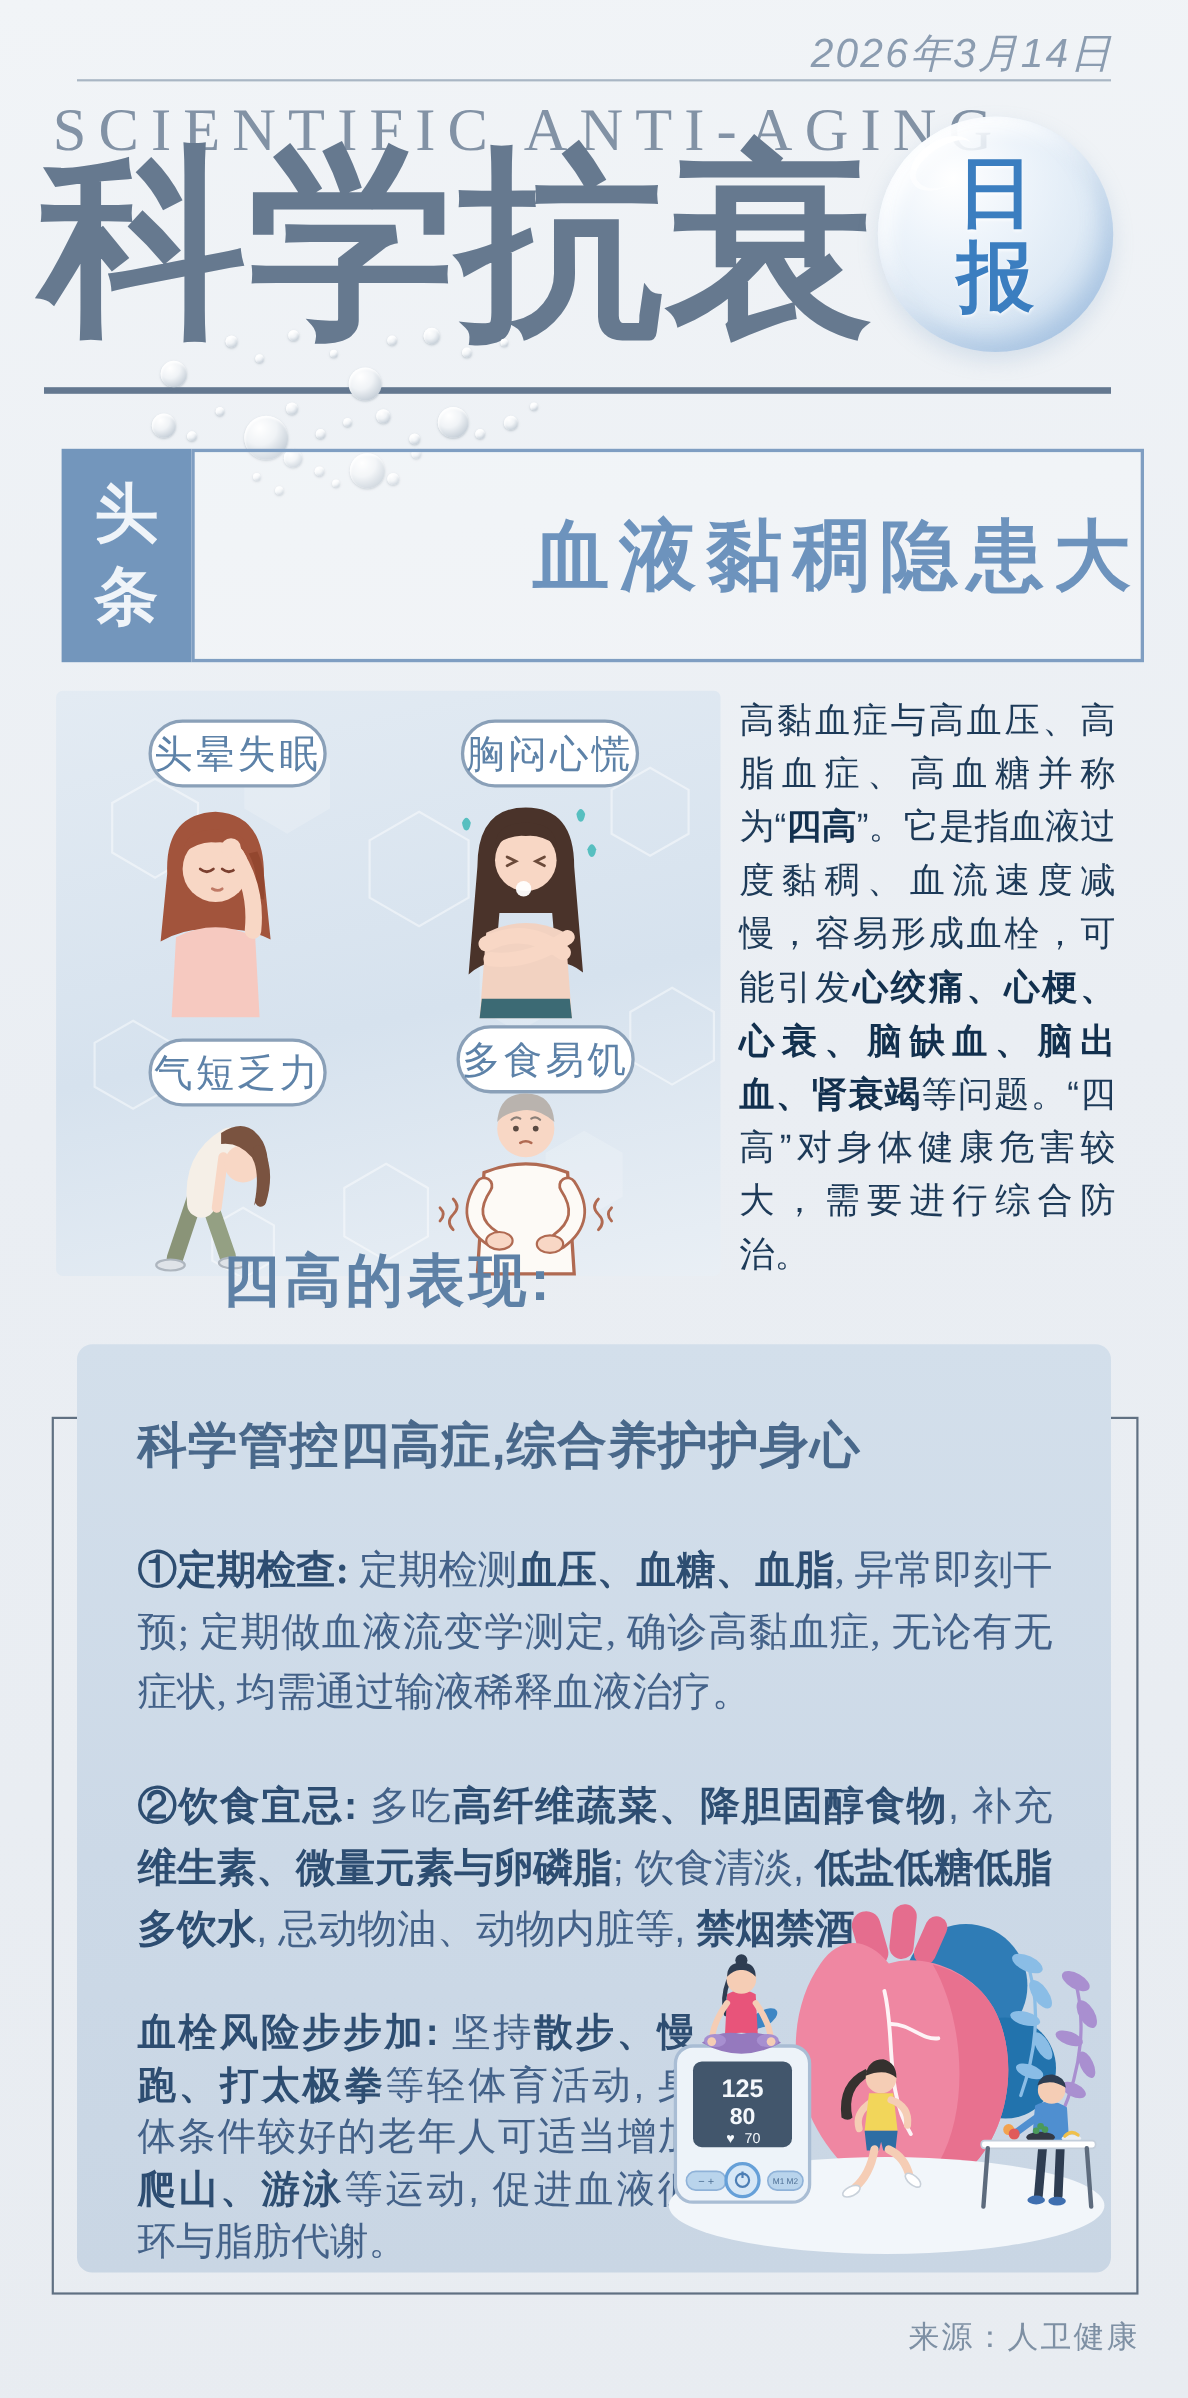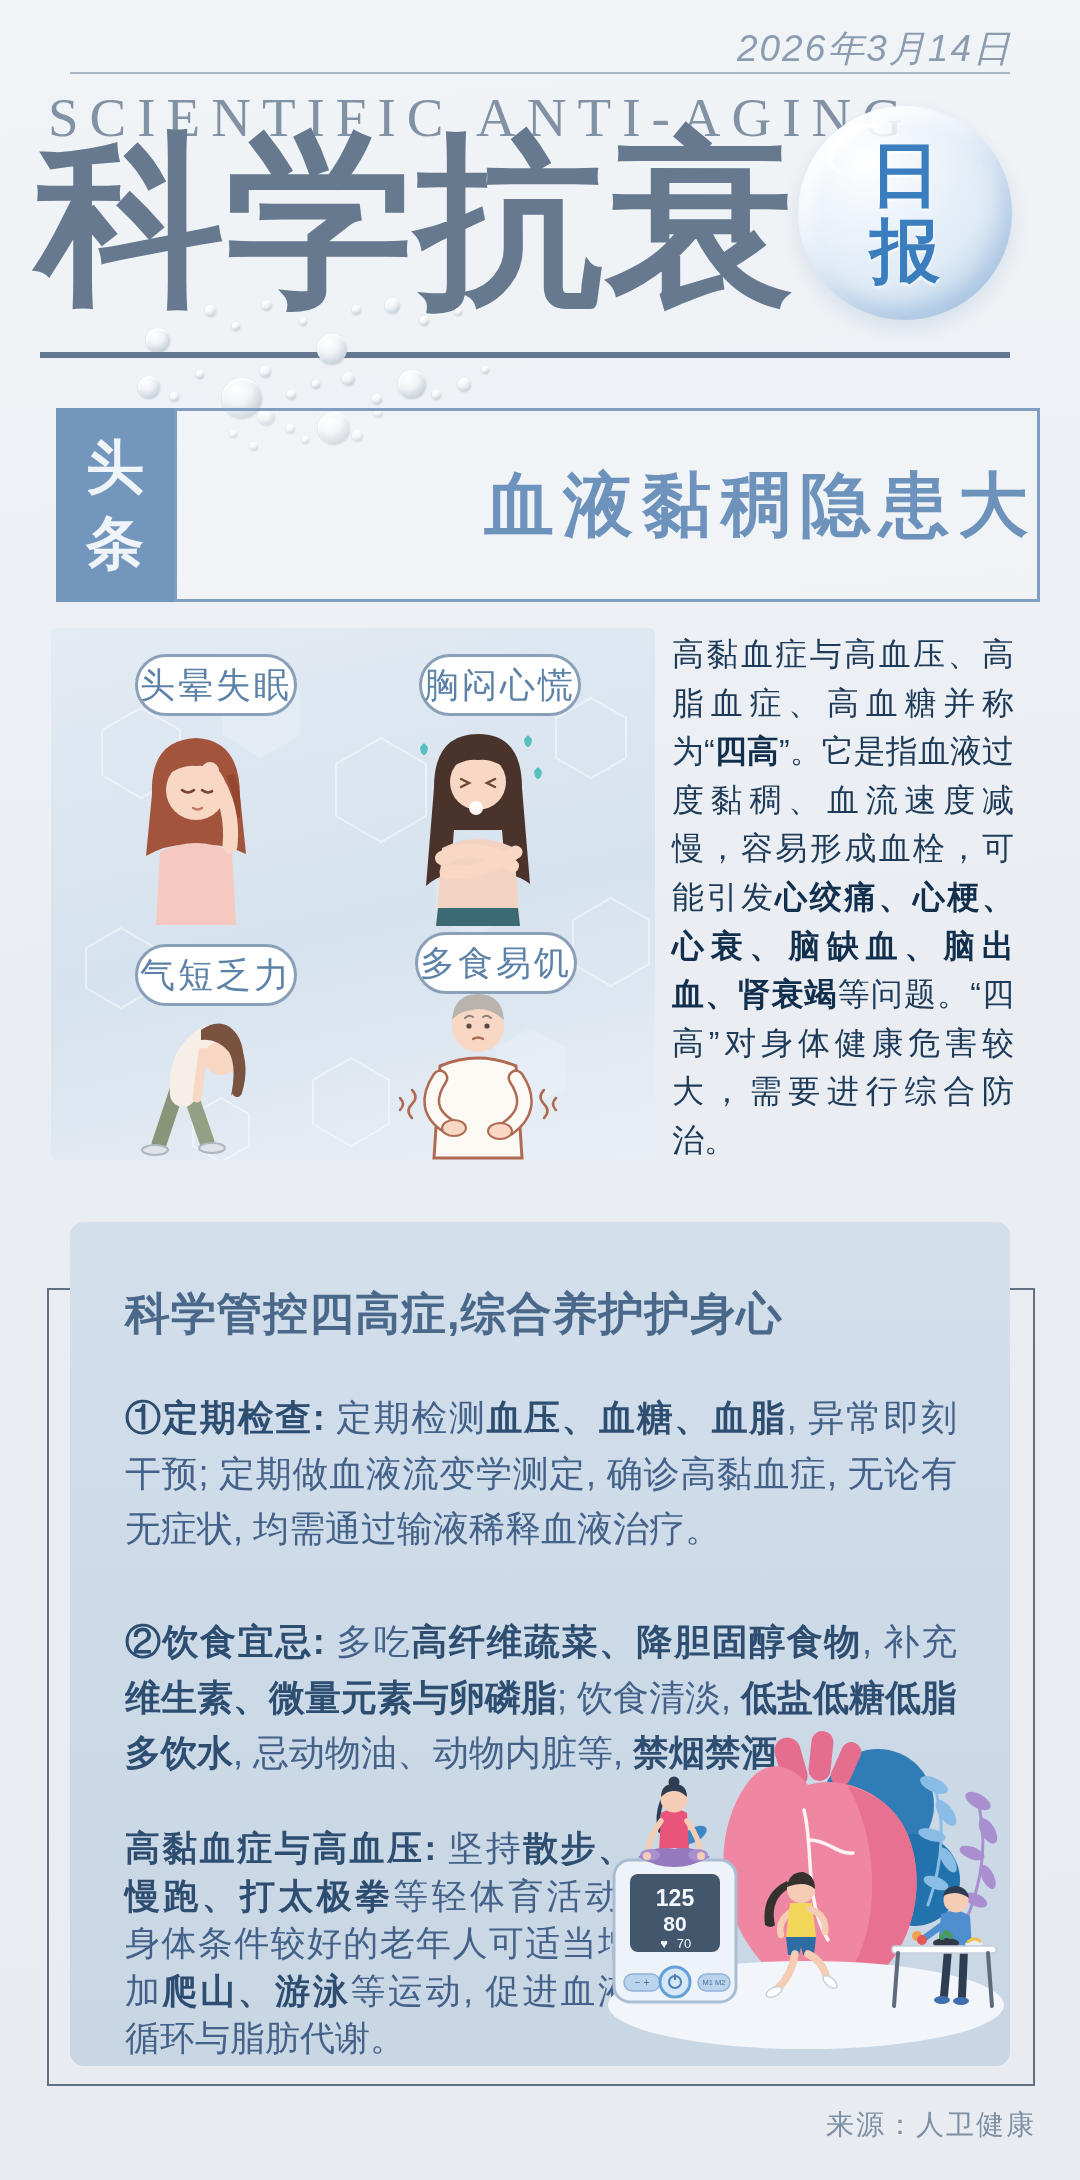--- a/index.html
+++ b/index.html
@@ -58,21 +58,21 @@
 
   
   .frame{left:47px;top:1288px;width:984px;height:794px;border:2px solid #607082;}
   .care-box{left:70px;top:1222px;width:940px;height:844px;border-radius:14px;
     background:linear-gradient(180deg,#d3dfeb 0%,#ccd9e7 55%,#c9d6e4 100%);}
   .care-title{position:absolute;left:55px;top:62px;font-size:45px;font-weight:800;
     letter-spacing:1px;color:#49688a;}
   .care-item{position:absolute;left:55px;font-size:36px;line-height:55.5px;color:#446289;
     text-align:justify;}
   .care-item b{font-weight:800;color:#2d4d71;}
-  .item-1{top:168px;width:832px;}
+  .item-1{top:178px;width:832px;font-family:Liberation Serif, serif;}
   .item-2{top:392px;width:832px;}
   .item-3{top:602px;width:508px;font-size:35px;line-height:47.5px;}
   .big-illo{position:absolute;left:526px;top:423px;}
 
   .footer{top:2106px;right:44px;font-size:28px;letter-spacing:2px;color:#7e90a4;}
 </style>
 </head>
 <body>
 
 <div class="page">
@@ -221,30 +221,31 @@
         <g stroke="#b06a52" stroke-width="2.5" fill="none" stroke-linecap="round">
           <path d="M-66 98 q7 7 0 14 q-7 7 0 14"></path>
           <path d="M-78 106 q6 6 0 12"></path>
           <path d="M66 98 q-7 7 0 14 q7 7 0 14"></path>
           <path d="M78 106 q-6 6 0 12"></path>
         </g>
       </g>
     </svg>
   </div>
 
+  <div class="abs caption">四高的表现:</div>
 
   <div class="abs intro rich"><span>高黏血症与高血压、高脂血症、高血糖并称为“</span><b>四高</b><span>”。它是指血液过度黏稠、血流速度减慢，容易形成血栓，可能引发</span><b>心绞痛、心梗、心衰、脑缺血、脑出血、肾衰竭</b><span>等问题。“四高”对身体健康危害较大，需要进行综合防治。</span></div>
 
   <div class="abs frame"></div>
 
   <div class="abs care-box">
     <div class="care-title">科学管控四高症,综合养护护身心</div>
     <div class="care-item rich item-1"><b>①定期检查:</b><span> 定期检测</span><b>血压、血糖、血脂</b><span>, 异常即刻干预; 定期做血液流变学测定, 确诊高黏血症, 无论有无症状, 均需通过输液稀释血液治疗。</span></div>
     <div class="care-item rich item-2"><b>②饮食宜忌:</b><span> 多吃</span><b>高纤维蔬菜、降胆固醇食物</b><span>, 补充</span><b>维生素、微量元素与卵磷脂</b><span>; 饮食清淡, </span><b>低盐低糖低脂多饮水</b><span>, 忌动物油、动物内脏等, </span><b>禁烟禁酒</b><span>。</span></div>
-    <div class="care-item rich item-3"><b>高黏血症与高血压:</b><span> 坚持</span><b>散步、慢跑、打太极拳</b><span>等轻体育活动, 身体条件较好的老年人可适当增加</span><b>爬山、游泳</b><span>等运动, 促进血液循环与脂肪代谢。</span></div>
+    <div class="care-item rich item-3"><b>血栓风险步步加:</b><span> 坚持</span><b>散步、慢跑、打太极拳</b><span>等轻体育活动, 身体条件较好的老年人可适当增加</span><b>爬山、游泳</b><span>等运动, 促进血液循环与脂肪代谢。</span></div>
 
     <svg class="big-illo" width="420" height="412" viewBox="0 0 420 412">
       <circle cx="282" cy="160" r="56" fill="#2f7cb6"></circle>
       <circle cx="318" cy="235" r="46" fill="#2273ad"></circle>
 
       <g fill="none" stroke-linecap="round">
         <path d="M88 300 C72 260 78 215 100 185" stroke="#2a6ca8" stroke-width="3"></path>
         <path d="M332 260 C348 215 350 170 336 135" stroke="#8abde6" stroke-width="3"></path>
         <path d="M368 280 C388 235 392 190 380 150" stroke="#a98fd0" stroke-width="3"></path>
         <path d="M70 300 C58 270 62 245 78 225" stroke="#6b4a5c" stroke-width="2.5"></path>

